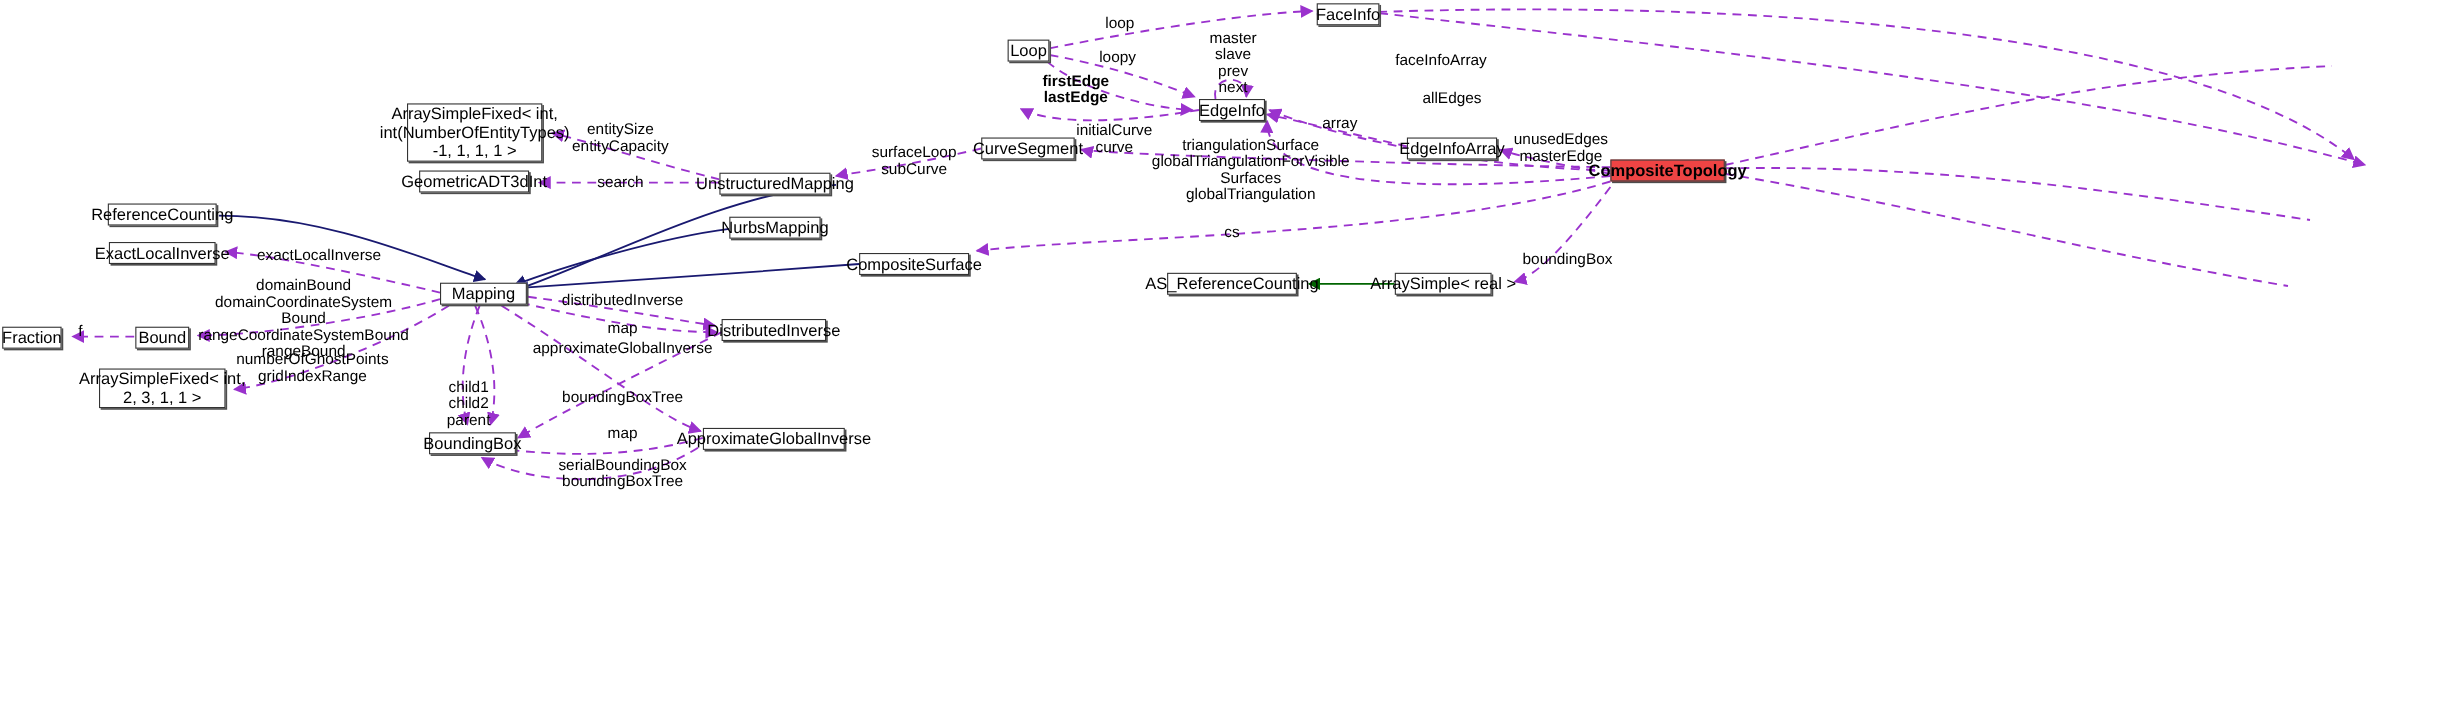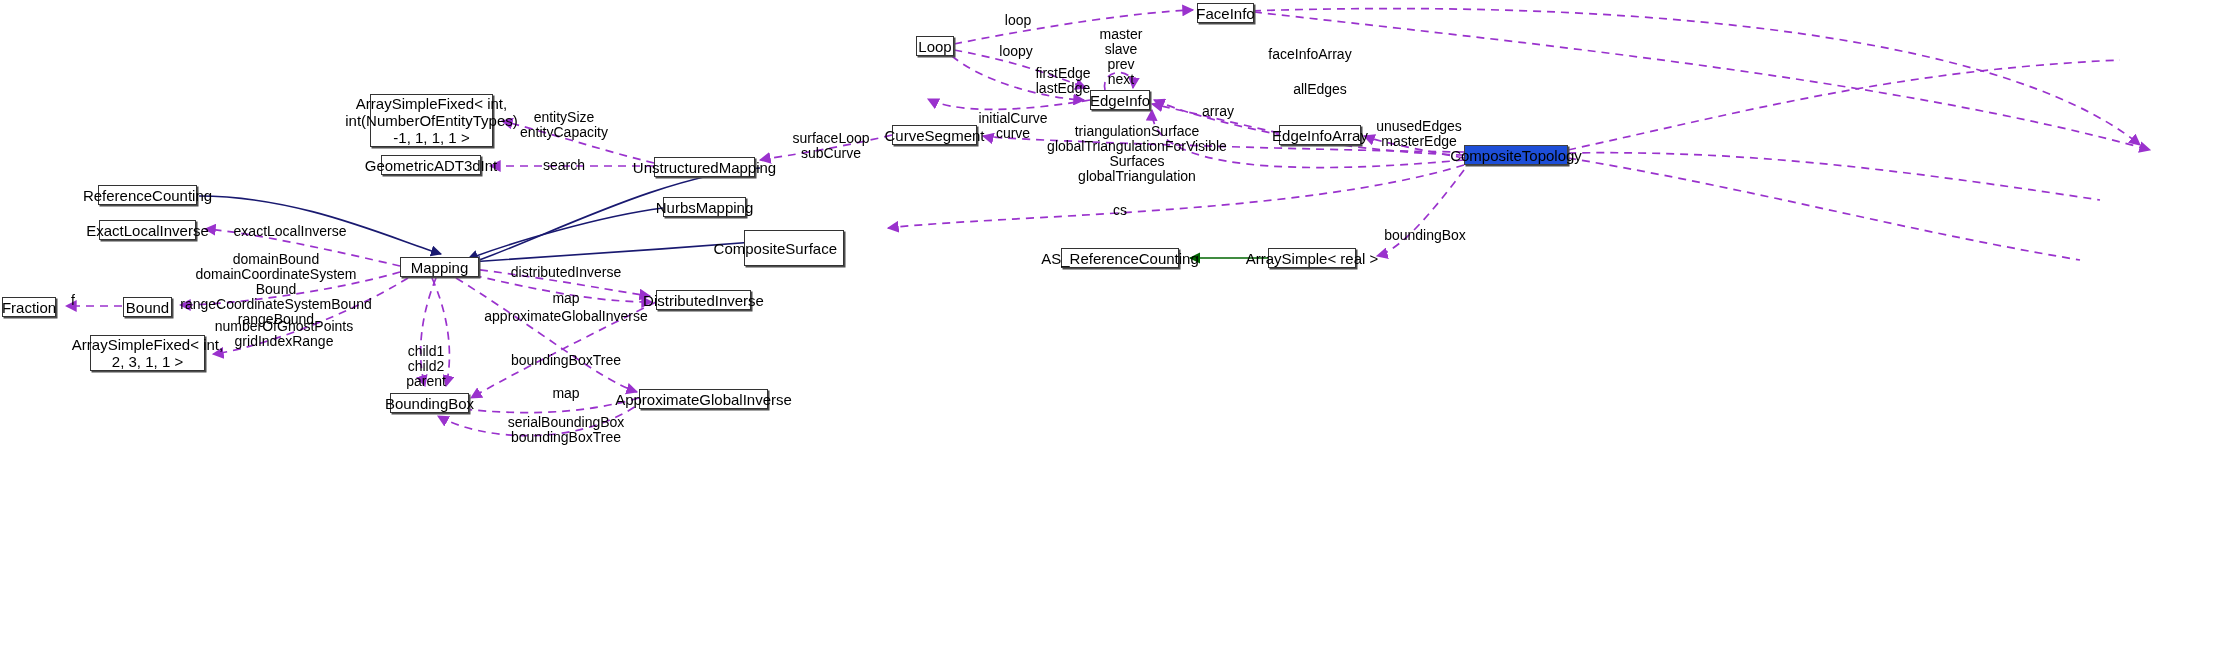--- a/index.html
+++ b/index.html
@@ -4,21 +4,21 @@
 <style>
   html,body{margin:0;padding:0;background:#ffffff;}
   #canvas{position:relative;width:2229px;height:651px;background:#ffffff;
           font-family:"Liberation Sans", sans-serif;}
   svg#wires{position:absolute;left:0;top:0;width:2229px;height:651px;}
   .node{position:absolute;box-sizing:border-box;border:1.5px solid #333333;
         background:#ffffff;color:#000000;text-align:center;
         font-family:"Liberation Sans", sans-serif;font-size:15px;line-height:17px;
         display:flex;align-items:center;justify-content:center;
         box-shadow:1.5px 1.5px 0 0 #4d4d4d;}
-  .node.current{background:#1d4ed8;border-color:#404040;}
+  .node.current{background:#ef4444;border-color:#404040;font-weight:bold;}
   .node span{display:block;padding:0 6px;white-space:pre;}
   .elabel{position:absolute;font-family:"Liberation Sans", sans-serif;
           font-size:14px;line-height:15px;color:#000000;text-align:center;
           white-space:pre;transform:translateX(-50%);}
 </style>
 </head>
 <body>
 
 <div id="canvas">
 
@@ -124,21 +124,21 @@
       </div>
       <div class="node" style="left: 656px; top: 290px; width: 95px; height: 20px;">
         <span>DistributedInverse</span>
       </div>
       <div class="node" style="left: 639px; top: 389px; width: 129px; height: 20px;">
         <span>ApproximateGlobalInverse</span>
       </div>
       <div class="node" style="left: 892px; top: 125px; width: 85px; height: 20px;">
         <span>CurveSegment</span>
       </div>
-      <div class="node" style="left: 744px; top: 230px; width: 100px; height: 36px; justify-content: flex-end;">
+      <div class="node" style="left: 781px; top: 230px; width: 100px; height: 20px;">
         <span>CompositeSurface</span>
       </div>
       <div class="node" style="left: 916px; top: 36px; width: 38px; height: 20px;">
         <span>Loop</span>
       </div>
       <div class="node" style="left: 1090px; top: 90px; width: 60px; height: 20px;">
         <span>EdgeInfo</span>
       </div>
       <div class="node" style="left: 1197px; top: 3px; width: 57px; height: 20px;">
         <span>FaceInfo</span>
@@ -178,21 +178,21 @@
       <div class="elabel" style="left: 566px; top: 353px;">boundingBoxTree</div>
       <div class="elabel" style="left: 566px; top: 386px;">map</div>
       <div class="elabel" style="left: 566px; top: 415px;">serialBoundingBox
 boundingBoxTree</div>
       <div class="elabel" style="left: 831px; top: 131px;">surfaceLoop
 subCurve</div>
       <div class="elabel" style="left: 1013px; top: 111px;">initialCurve
 curve</div>
       <div class="elabel" style="left: 1018px; top: 13px;">loop</div>
       <div class="elabel" style="left: 1016px; top: 44px;">loopy</div>
-      <div class="elabel" style="left: 1063px; top: 66px;">firstEdge
+      <div class="elabel" style="left: 978px; top: 66px; font-weight: bold;">firstEdge
 lastEdge</div>
       <div class="elabel" style="left: 1121px; top: 27px;">master
 slave
 prev
 next</div>
       <div class="elabel" style="left: 1137px; top: 124px;">triangulationSurface
 globalTriangulationForVisible
 Surfaces
 globalTriangulation</div>
       <div class="elabel" style="left: 1218px; top: 104px;">array</div>

